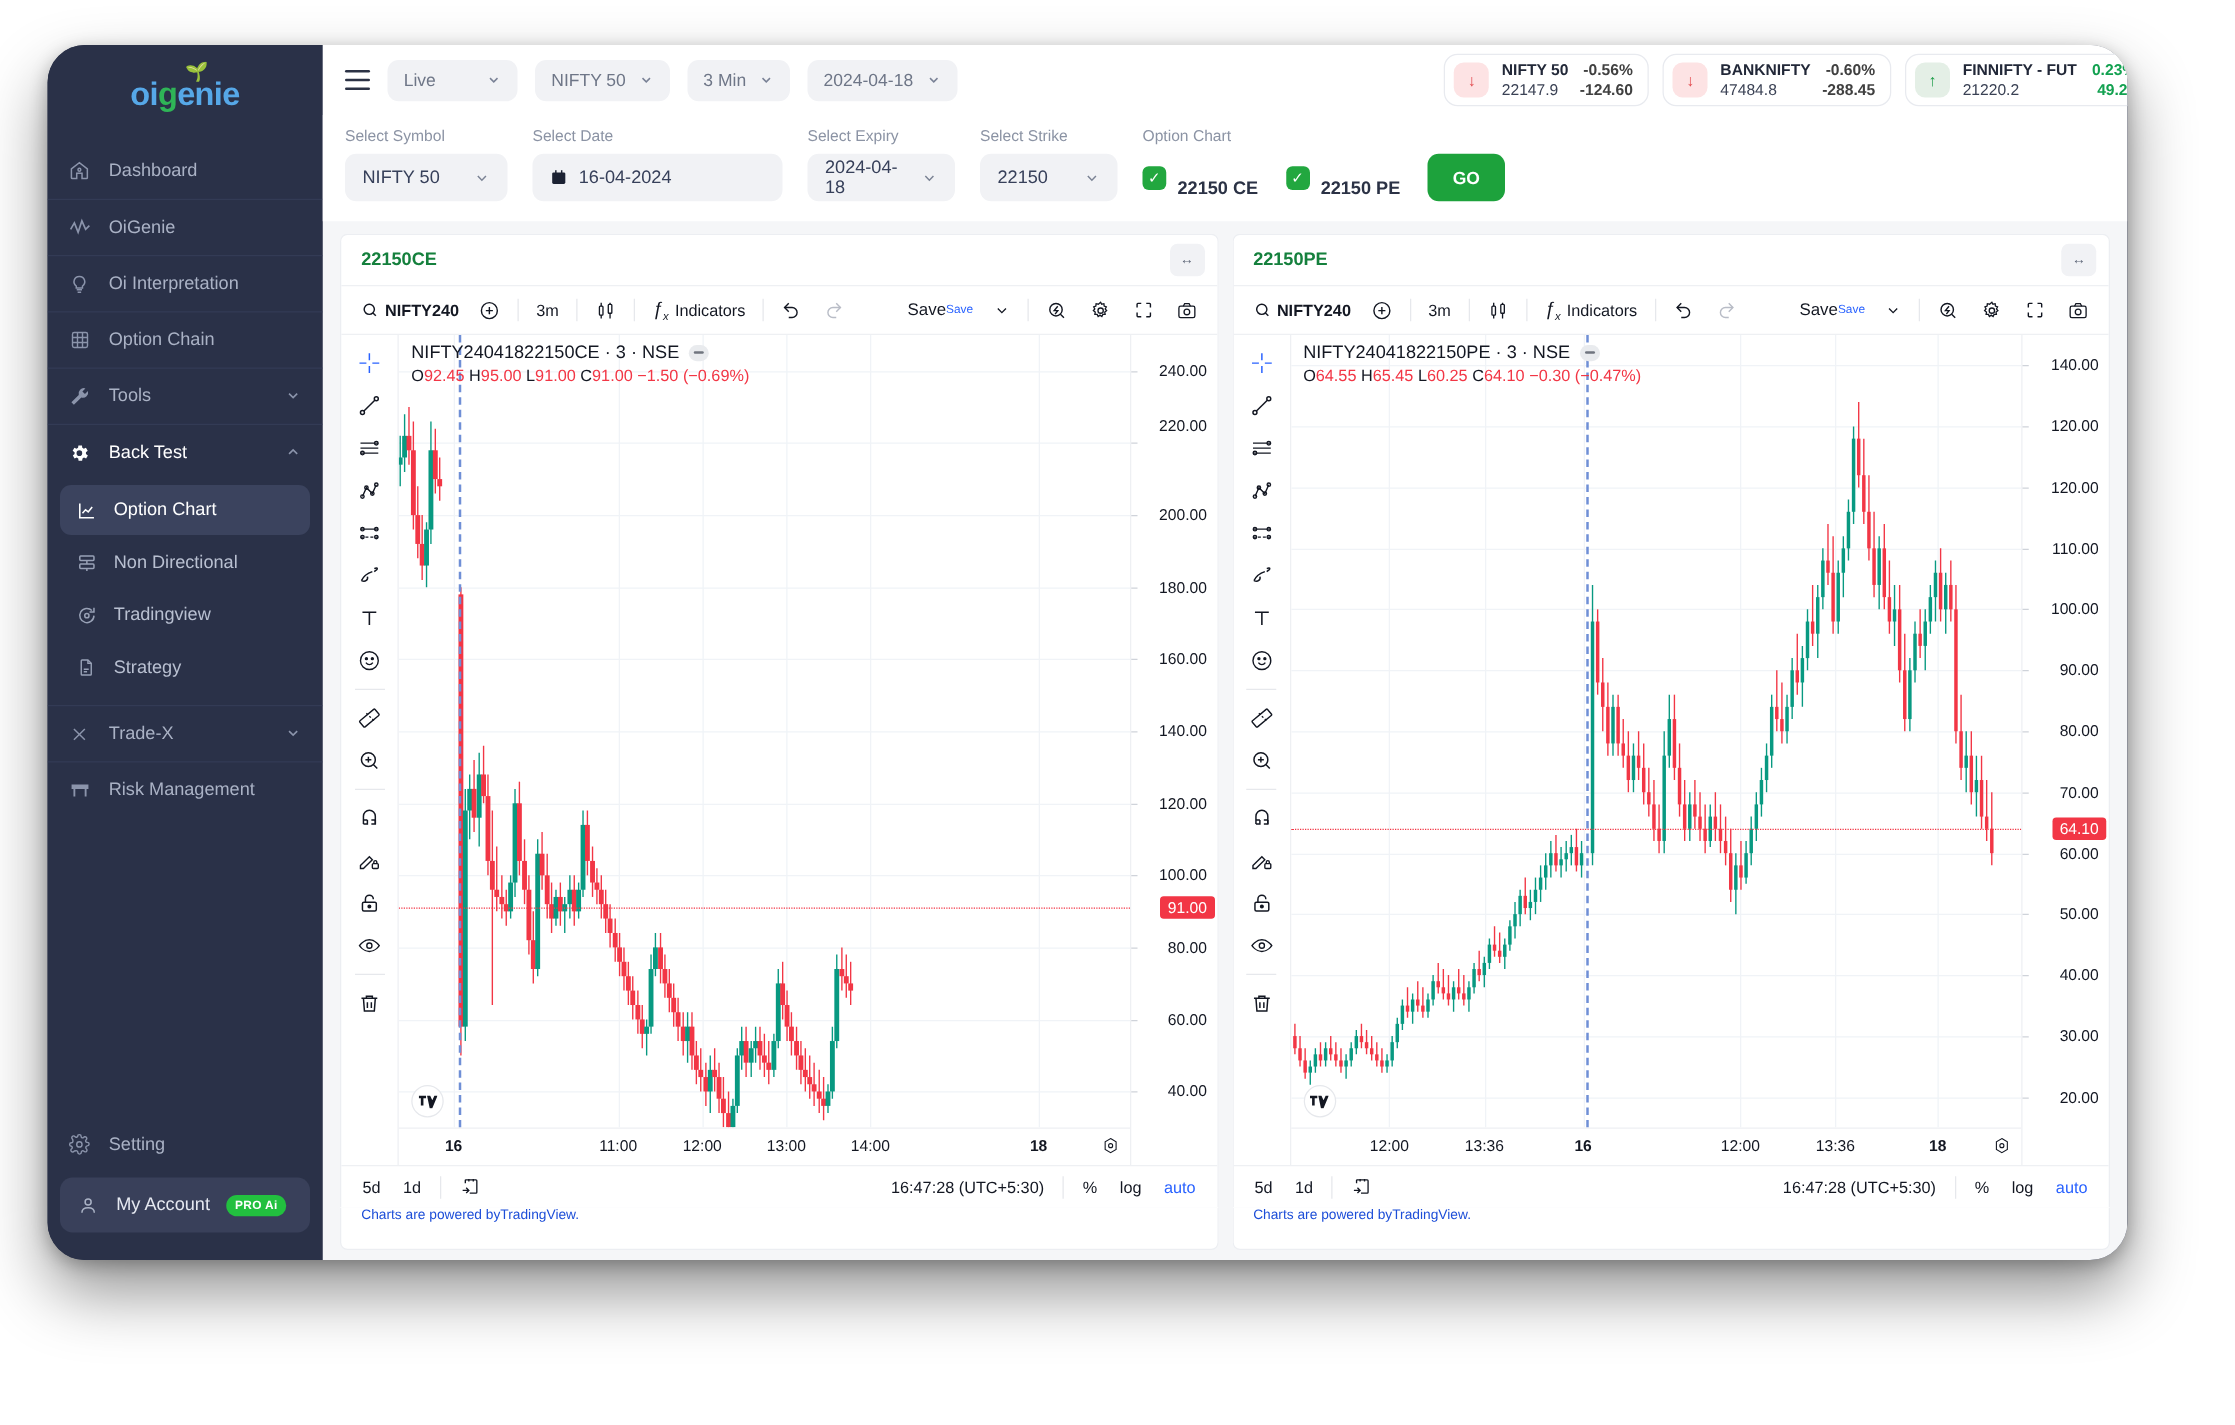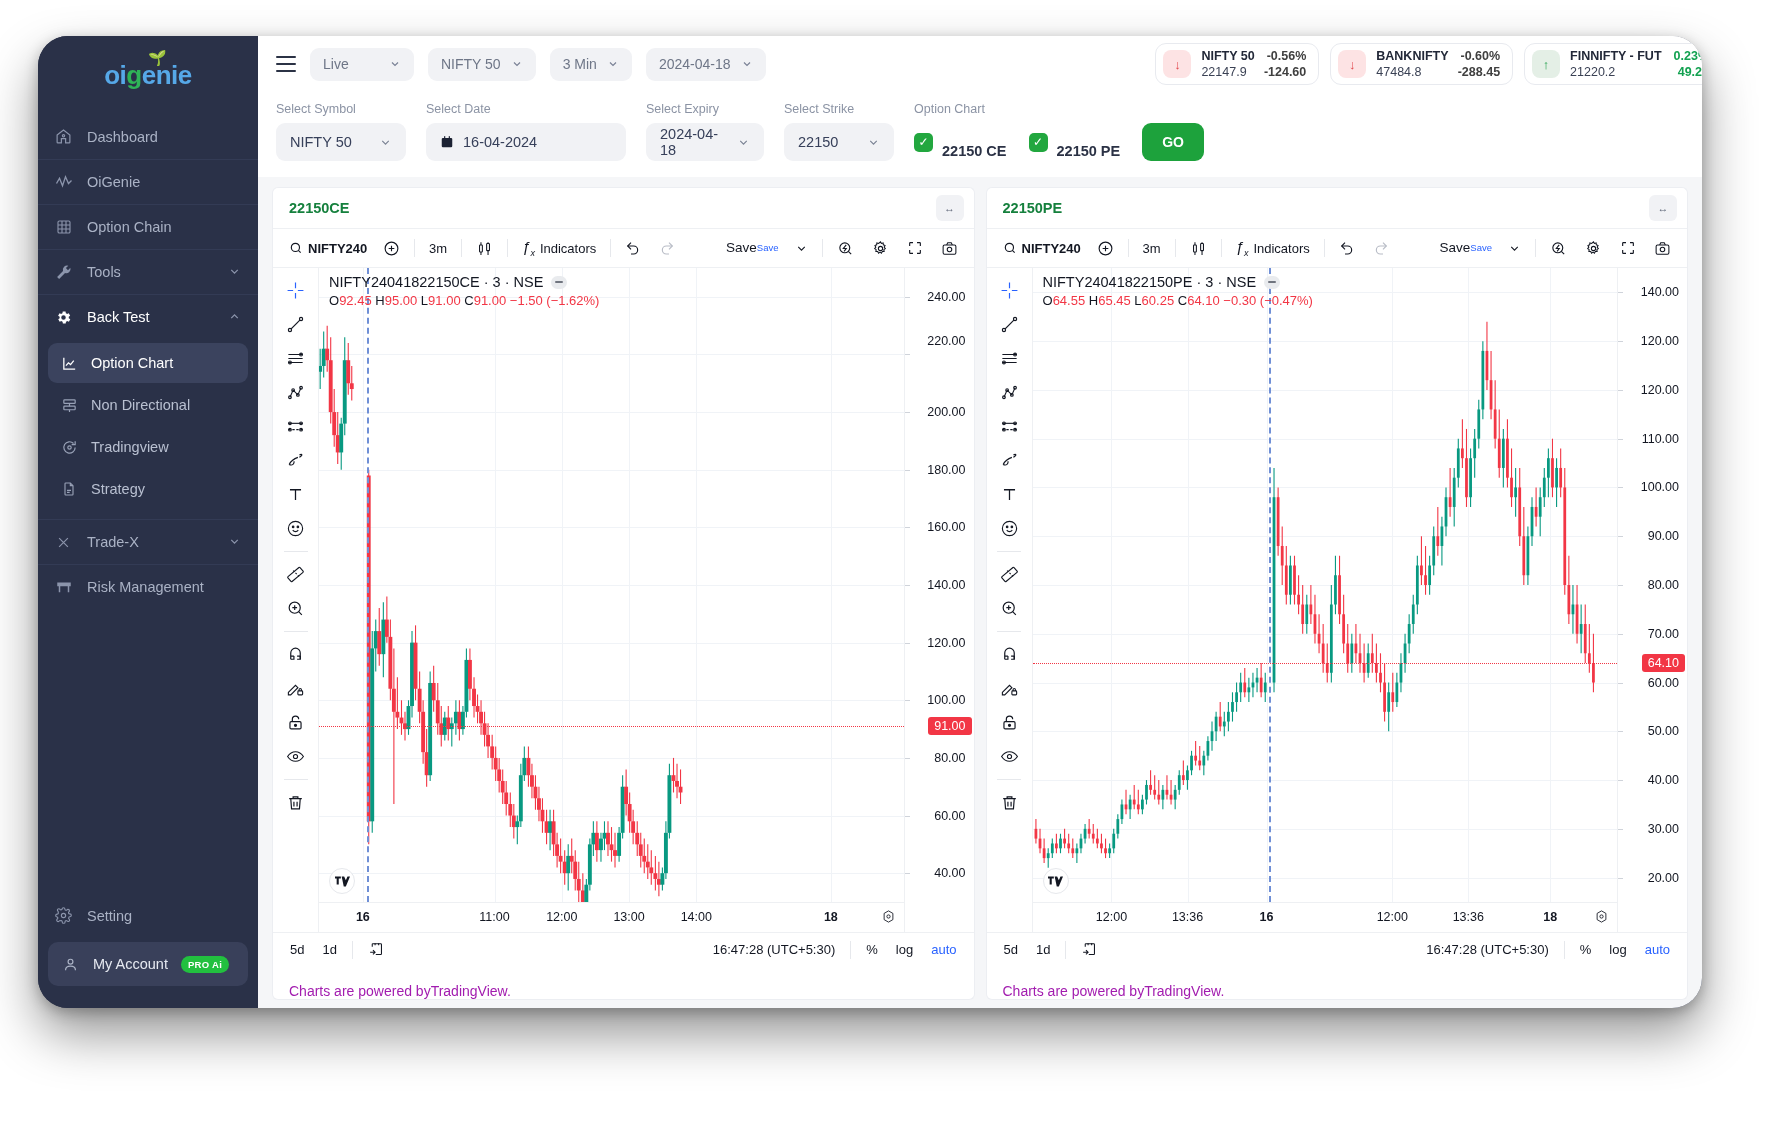--- a/index.html
+++ b/index.html
@@ -237,21 +237,21 @@
   .fb.blue { color: #2962ff; }
   .tv-logo {
     position: absolute; left: 10px; bottom: 8px; z-index: 6;
     width: 26px; height: 26px; border-radius: 50%;
     border: 1px solid #e6e8ec; background: #fff;
     display: flex; align-items: center; justify-content: center;
   }
   .vline { position: absolute; top: 0; bottom: 0; width: 0; border-left: 2px dashed #6f8fd6; z-index: 4;}
   .hline { position: absolute; left: 0; right: 0; height: 0; border-top: 1.5px dotted #f23645; z-index: 4;}
   .fn-row { display: flex; gap: 11px; padding: 0 14px 8px 14px; }
-  .fn-cell { flex: 1 1 50%; background:#fff; border: 1px solid #eceef2; border-top: none; border-radius: 0 0 6px 6px; height: 34px; display: flex; align-items: flex-end; padding-left: 16px; font-size: 14px; color: #a21caf;}
+  .fn-cell { flex: 1 1 50%; background:#fff; border: 1px solid #eceef2; border-top: none; border-radius: 0 0 6px 6px; height: 34px; display: flex; align-items: flex-start; padding-left: 16px; font-size: 11px; color: #1d4ed8;}
   svg { display: block; }
 </style>
 </head>
 <body>
 
 <div class="screen">
 <div class="device">
 
   <aside class="sidebar">
     <div class="logo-wrap">
@@ -274,20 +274,28 @@
 
       <div class="nav-item">
         <span class="ic">
           <svg width="18" height="18" viewBox="0 0 24 24" fill="none" stroke="currentColor" stroke-width="1.8">
                 <path d="M2 14l4-7 4 10 4-12 4 9 4-4"></path>
               </svg>
         </span>
         <span class="lbl">OiGenie</span>
       </div>
 
+      <div class="nav-item">
+        <span class="ic">
+          <svg width="17" height="17" viewBox="0 0 24 24" fill="none" stroke="currentColor" stroke-width="1.7">
+                <path d="M9 18h6M10 21h4M12 3a6 6 0 0 0-3.5 10.9V16h7v-2.1A6 6 0 0 0 12 3z"></path>
+              </svg>
+        </span>
+        <span class="lbl">Oi Interpretation</span>
+      </div>
 
       <div class="nav-item">
         <span class="ic">
           <svg width="16" height="16" viewBox="0 0 24 24" fill="none" stroke="currentColor" stroke-width="1.7">
                 <rect x="3" y="3" width="18" height="18" rx="2"></rect>
                 <path d="M3 9h18M3 15h18M9 3v18M15 3v18"></path>
               </svg>
         </span>
         <span class="lbl">Option Chain</span>
       </div>
@@ -761,21 +769,21 @@
                   <span>NIFTY24041822150CE · 3 · NSE</span>
                   <span class="leg-dot">
                         <i></i>
                       </span>
                 </div>
                 <div class="leg2">
                   <span>O</span><span class="v">92.45</span>
                   <span>H</span><span class="v">95.00</span>
                   <span>L</span><span class="v">91.00</span>
                   <span>C</span><span class="v">91.00</span>
-                  <span class="v">−1.50 (−1.62%)</span>
+                  <span class="v">−1.50 (−0.69%)</span>
                 </div>
               </div>
               <div class="tv-logo">
                 <svg width="15" height="11" viewBox="0 0 36 24" fill="#131722">
                       <path d="M0 0h14v5H9v14H4V5H0z"></path>
                       <path d="M16 0h6l4 9 4-9h6L26 24h-5z"></path>
                     </svg>
               </div>
             <div class="ygrid" style="top: 28.8182px;"></div>
                   <div class="ygrid" style="top: 86.4545px;"></div>

